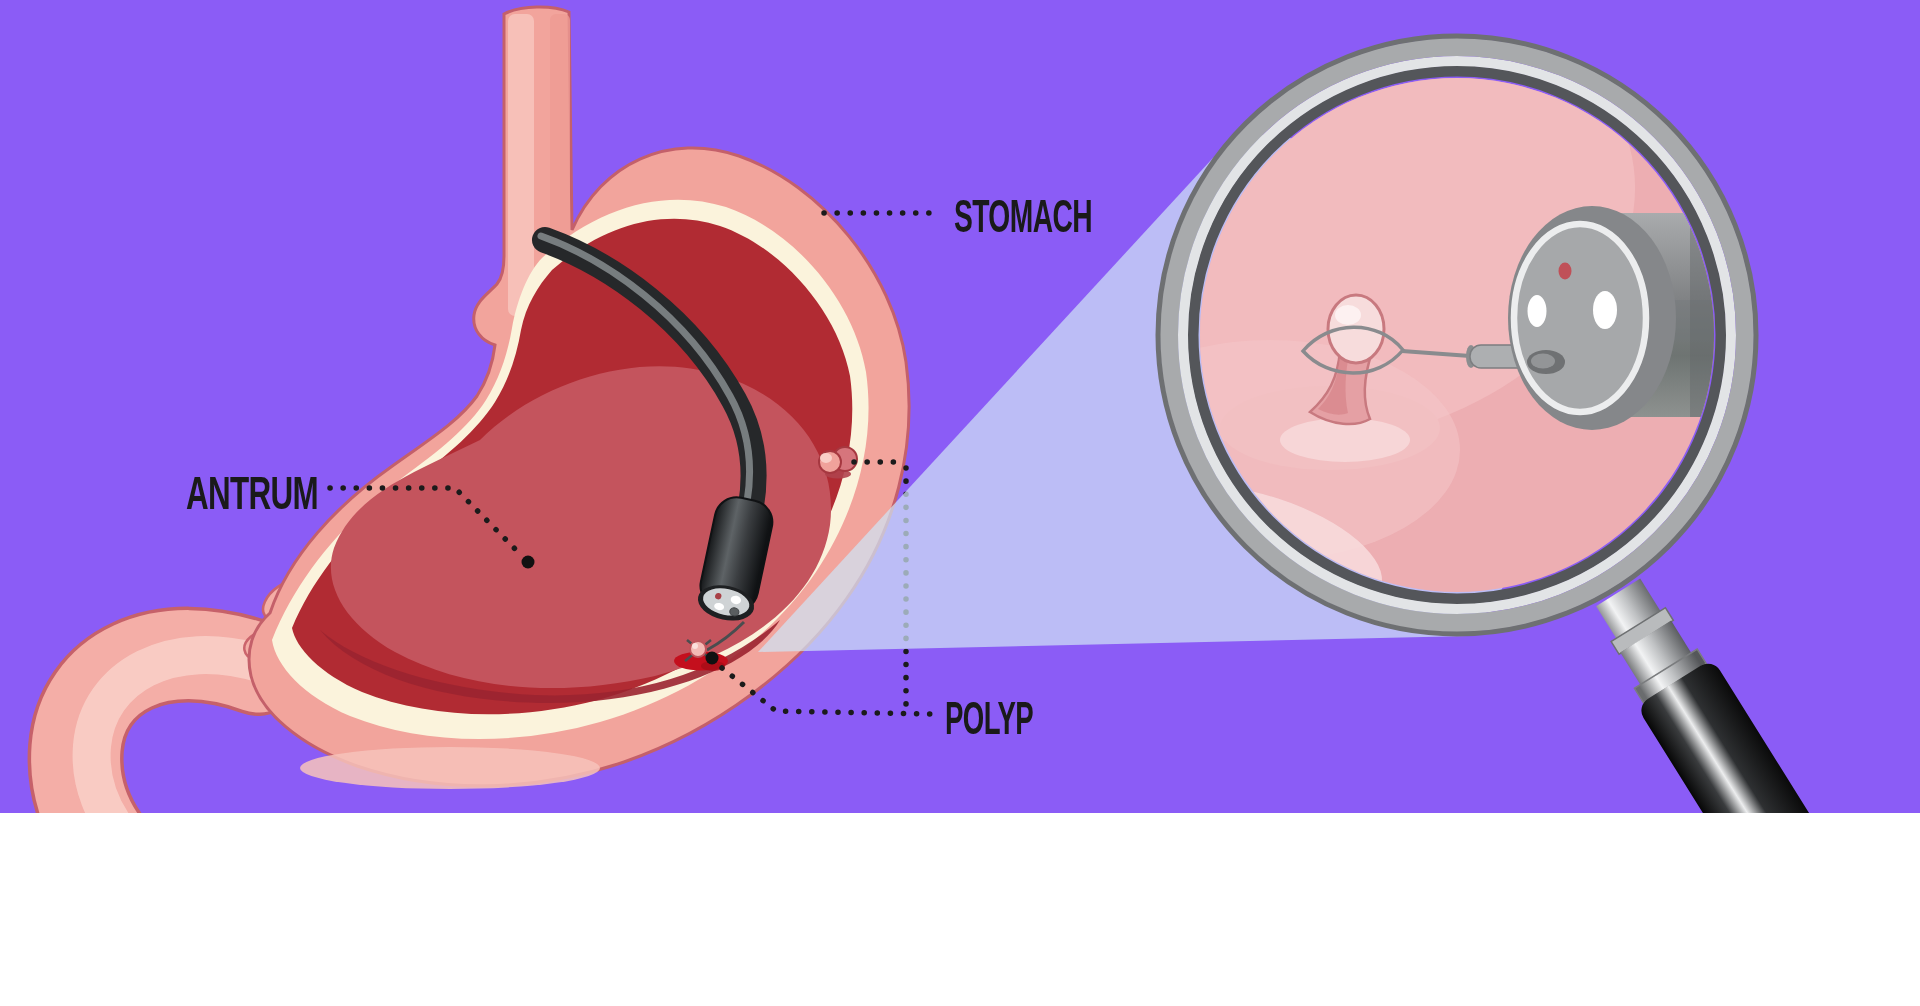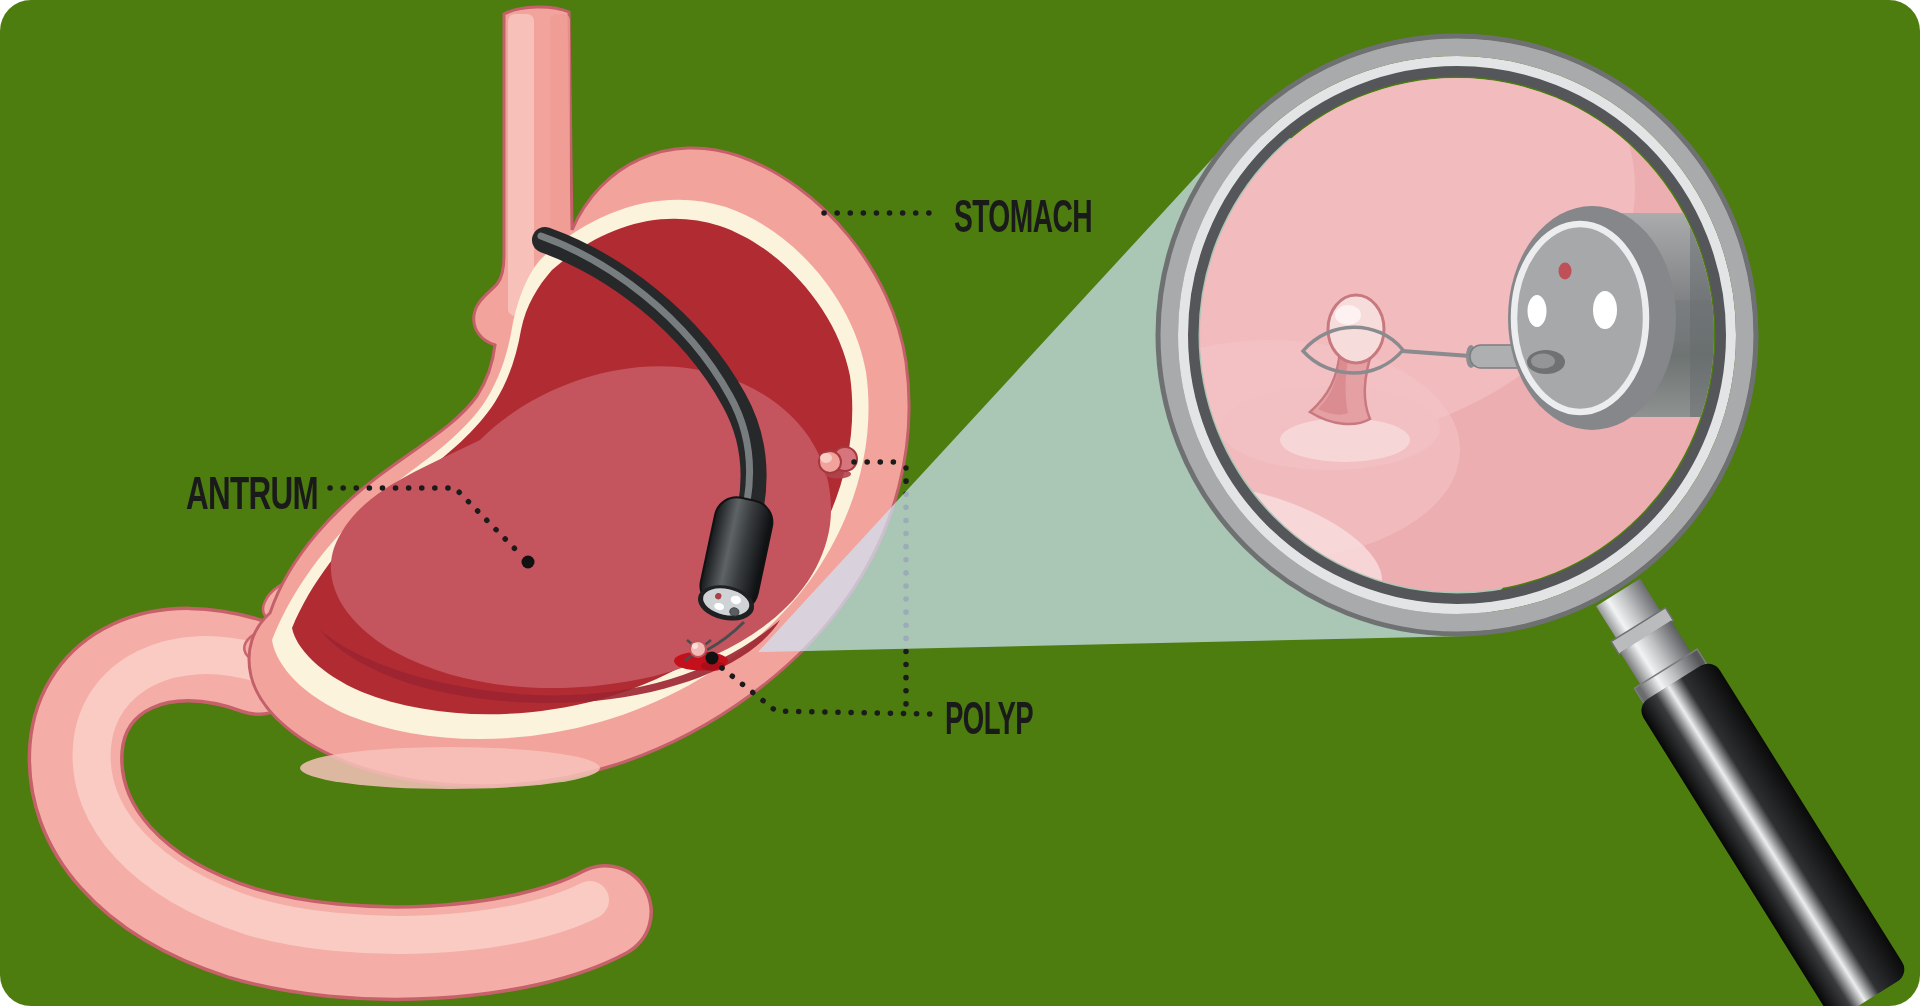--- a/index.html
+++ b/index.html
@@ -1,16 +1,16 @@
 <!DOCTYPE html>
 <html><head>
 <meta charset="utf-8">
 <style>
   html,body{margin:0;padding:0;background:#ffffff;}
-  .stage{position:relative;width:1920px;height:1006px;background:#4d7c0f;overflow:hidden;border-radius:31px;}
+  .stage{position:relative;width:1920px;height:813px;background:#8b5cf6;overflow:hidden;}
   svg{display:block;}
   .lbl{font-family:"Liberation Sans", sans-serif;font-weight:700;font-size:47px;fill:#1a1a1a;letter-spacing:-1px;}
   .dots{fill:none;stroke:#1b1b1b;stroke-width:5.5;stroke-linecap:round;stroke-dasharray:0.1 13;}
 </style>
 </head>
 <body>
 
 <div class="stage">
 <svg viewBox="0 0 1920 1006" width="1920" height="1006">
   <defs>

